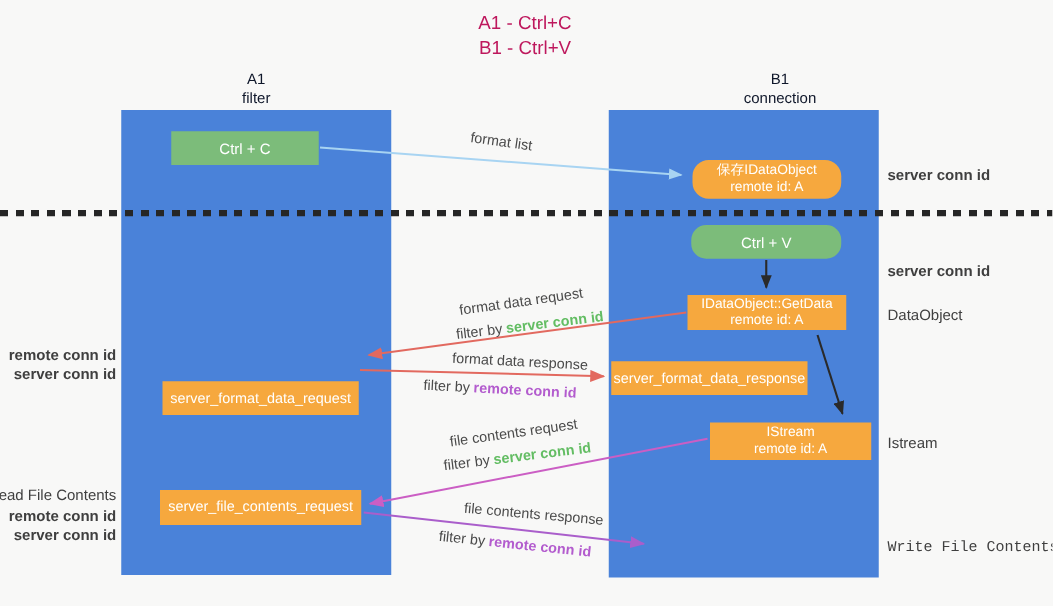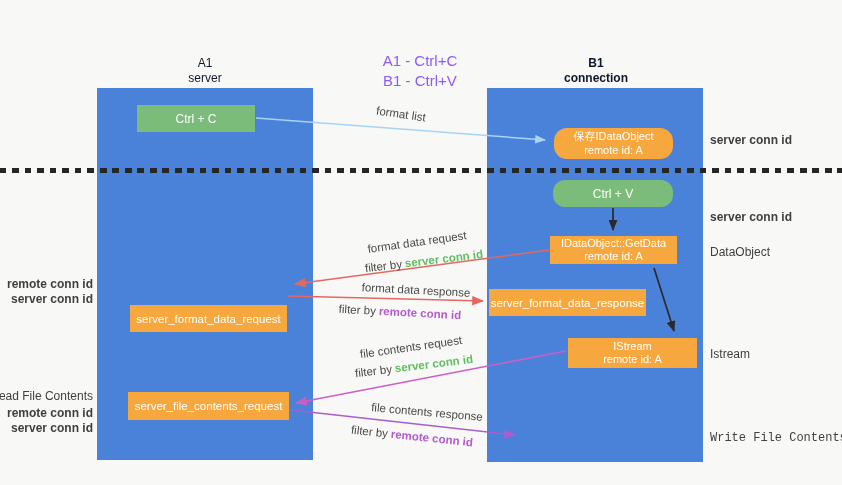--- a/index.html
+++ b/index.html
@@ -9,28 +9,28 @@
   }
   .canvas{
     position:relative;
     width:842px;height:485px;
     background:var(--bg,#f8f8f7);
     overflow:hidden;
   }
   .title{
     position:absolute;left:330px;top:9px;width:180px;
     text-align:center;
-    font-size:15px;line-height:20px;color:#8b5cf6;margin-top:42px;
+    font-size:15px;line-height:20px;color:#be185d;
   }
   .col-header{
     position:absolute;top:56px;width:216px;
     text-align:center;font-size:12px;line-height:15px;color:#0f172a;
   }
   .col-header.a1{left:97px;}
-  .col-header.b1{left:488px;font-weight:bold;}
+  .col-header.b1{left:516px;}
   .lifeline{
     position:absolute;top:88px;width:216px;
     background:var(--column-blue,#4a82d9);
   }
   .lifeline.a1{left:97px;height:372px;}
   .lifeline.b1{left:487px;height:374px;}
   .dotted-divider{
     position:absolute;left:0;top:168px;width:842px;height:5px;
     background:repeating-linear-gradient(90deg,
       var(--divider-dark,#262626) 0px, var(--divider-dark,#262626) 6.5px,
@@ -93,21 +93,21 @@
 
 <div class="canvas">
 
   <div class="title">
     <div>A1 - Ctrl+C</div>
     <div>B1 - Ctrl+V</div>
   </div>
 
   <div class="col-header a1">
     <div>A1</div>
-    <div>server</div>
+    <div>filter</div>
   </div>
   <div class="col-header b1">
     <div>B1</div>
     <div>connection</div>
   </div>
 
   <div class="lifeline a1"></div>
   <div class="lifeline b1"></div>
 
   <svg class="arrow-layer" width="842" height="485" viewBox="0 0 842 485">

